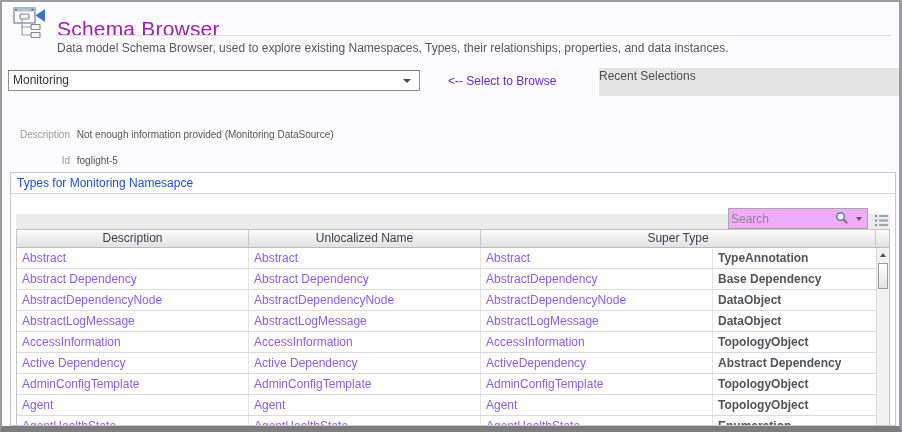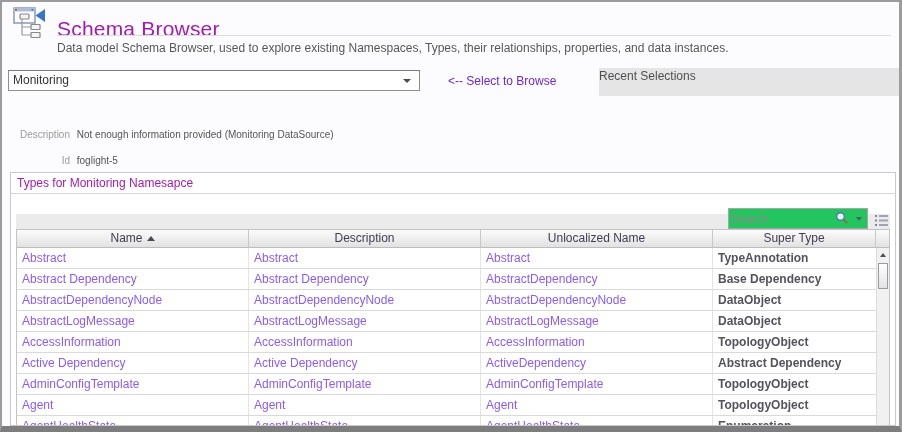--- a/index.html
+++ b/index.html
@@ -58,29 +58,29 @@
   .meta-label { display: inline-block; width: 62px; text-align: right; color: #9b9b9b; }
   .meta-value { color: #555555; margin-left: 4px; }
 
   
   .panel {
     position: absolute; left: 8px; top: 170px; right: 3px; bottom: 0;
     background: #ffffff; border: 1px solid #c9c9c9; overflow: hidden;
   }
   .panel-title {
     height: 21px; line-height: 21px; padding-left: 6px;
-    font-size: 12px; color: #a21caf; border-bottom: 1px solid #d6d6d6;
+    font-size: 12px; color: #1d4ed8; border-bottom: 1px solid #d6d6d6;
   }
   .panel-body { position: absolute; top: 22px; left: 5px; right: 5px; bottom: 0; }
 
   .toolbar { position: relative; height: 26px; margin-top: 8px; }
   .toolbar .strip { position: absolute; left: 0; right: 0; bottom: 0; height: 15px; background: #ebebeb; }
   .searchbox {
     position: absolute; right: 22px; bottom: 0; width: 140px; height: 21px;
-    background: #22c55e; border: 1px solid #a6a6a6;
+    background: #f0abfc; border: 1px solid #a6a6a6;
   }
   .searchbox input {
     position: absolute; left: 2px; top: 1px; width: 98px; height: 17px;
     border: none; outline: none; font-family: "Liberation Sans", sans-serif;
     font-size: 12px; color: #444444; background: transparent;
   }
   .searchbox input::placeholder { color: #8a8a8a; opacity: 1; }
   .search-mag { position: absolute; right: 18px; top: 2px; width: 14px; height: 14px; cursor: pointer; }
   .search-dd {
     position: absolute; right: 5px; top: 8px; width: 0; height: 0; cursor: pointer;
@@ -198,23 +198,20 @@
             <rect x="5" y="1" width="9" height="2" fill="#9aa5af"></rect>
           <rect x="1" y="5.5" width="2" height="2" fill="#7a8a99"></rect>
             <rect x="5" y="5.5" width="9" height="2" fill="#9aa5af"></rect>
           <rect x="1" y="10" width="2" height="2" fill="#7a8a99"></rect>
             <rect x="5" y="10" width="9" height="2" fill="#9aa5af"></rect>
         </svg>
       </div>
 
       <div class="ttable">
         <div class="thead">
-          <div class="hcell c0">
-            <span>Name</span><span class="sort-arrow"></span>
-          </div>
           <div class="hcell c1">Description</div>
           <div class="hcell c2">Unlocalized Name</div>
           <div class="hcell c3">Super Type</div>
           <div class="hcell cfill"></div>
         </div>
         <div class="tbody">
             <div class="trow">
               <div class="tcell c0">Abstract</div>
               <div class="tcell c1">Abstract</div>
               <div class="tcell c2">Abstract</div>

